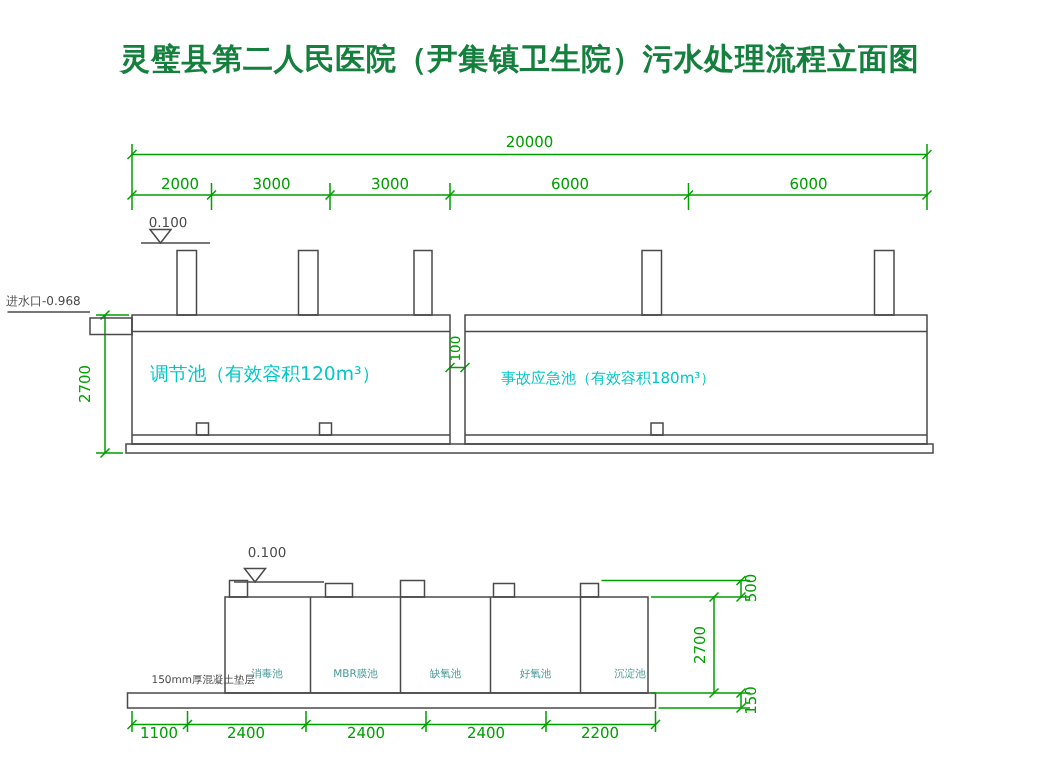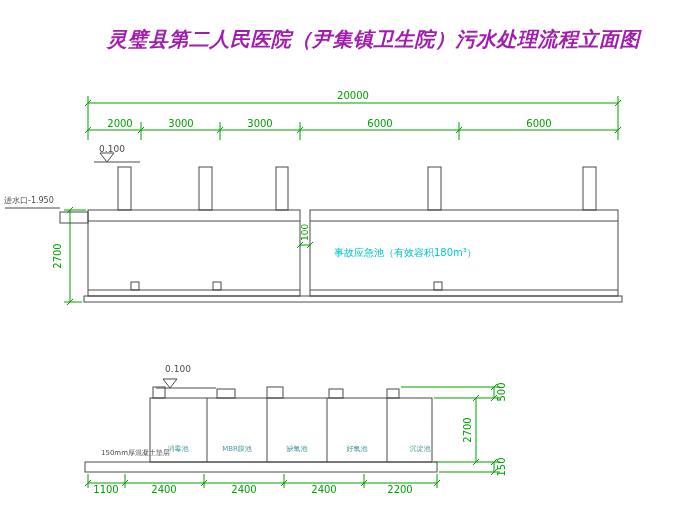--- a/index.html
+++ b/index.html
@@ -7,22 +7,22 @@
     position:relative;
     width:695px; height:519px;
     background:#ffffff;
     overflow:hidden;
     font-family:"DejaVu Sans", sans-serif;
   }
   svg.linework { position:absolute; left:0; top:0; }
   .t { position:absolute; white-space:nowrap; line-height:1.2; }
   .title {
     font-family:"DejaVu Serif", serif;
-    font-weight:bold; font-size:20px; color:#a21caf;
-    letter-spacing:0.5px; text-align:right;font-style:italic;
+    font-weight:bold; font-size:20px; color:#15803d;
+    letter-spacing:0.5px; text-align:left;
   }
   .dim  { color:#00A000; font-size:10px; text-align:center; }
   .dimsm{ color:#00A000; font-size:9px;  text-align:center; }
   .gray { color:#4A4A4A; }
   .cyan { color:#00C8C8; }
   .rot  { transform:rotate(-90deg); }
   .ctr  { text-align:center; }
   .small7 { font-size:7px; }
   .small8 { font-size:8px; }
   .small9 { font-size:9px; }
@@ -105,26 +105,27 @@
 
   <div class="t dim" style="left:323px; top:90px; width:60px;">20000</div>
   <div class="t dim" style="left:90px;  top:118px; width:60px;">2000</div>
   <div class="t dim" style="left:156px; top:118px; width:50px;">3000</div>
   <div class="t dim" style="left:235px; top:118px; width:50px;">3000</div>
   <div class="t dim" style="left:355px; top:118px; width:50px;">6000</div>
   <div class="t dim" style="left:514px; top:118px; width:50px;">6000</div>
 
   <div class="t gray small9 ctr" style="left:95px; top:144px; width:34px;">0.100</div>
 
-  <div class="t gray small8" style="left:4px; top:196px; width:56px;">进水口-1.950</div>
+  <div class="t gray small8" style="left:4px; top:196px; width:56px;">进水口-0.968</div>
 
   <div class="t dim rot" style="left:40px; top:250px; width:36px;">2700</div>
 
   <div class="t dimsm rot" style="left:290px; top:227px; width:30px;">100</div>
 
+  <div class="t cyan" style="left:100px; top:241px; font-size:12.5px;">调节池（有效容积120m³）</div>
   <div class="t cyan" style="left:334px; top:247px; font-size:10px;">事故应急池（有效容积180m³）</div>
 
   <div class="t gray small9 ctr" style="left:161px; top:364px; width:34px;">0.100</div>
 
   <div class="t gray small7" style="left:101px; top:449px;">150mm厚混凝土垫层</div>
 
   <div class="t comp" style="left:155px; top:445px; width:46px;">消毒池</div>
   <div class="t comp" style="left:214px; top:445px; width:46px;">MBR膜池</div>
   <div class="t comp" style="left:274px; top:445px; width:46px;">缺氧池</div>
   <div class="t comp" style="left:334px; top:445px; width:46px;">好氧池</div>

